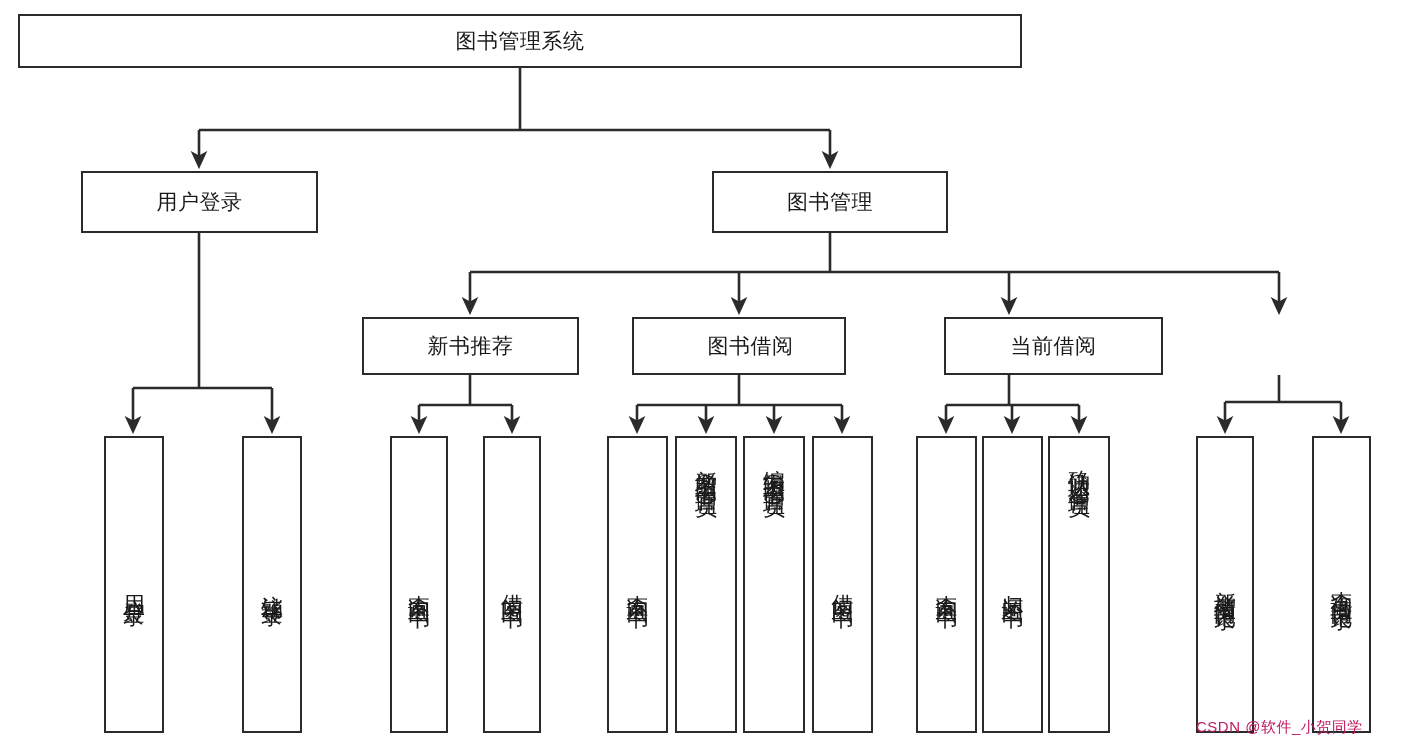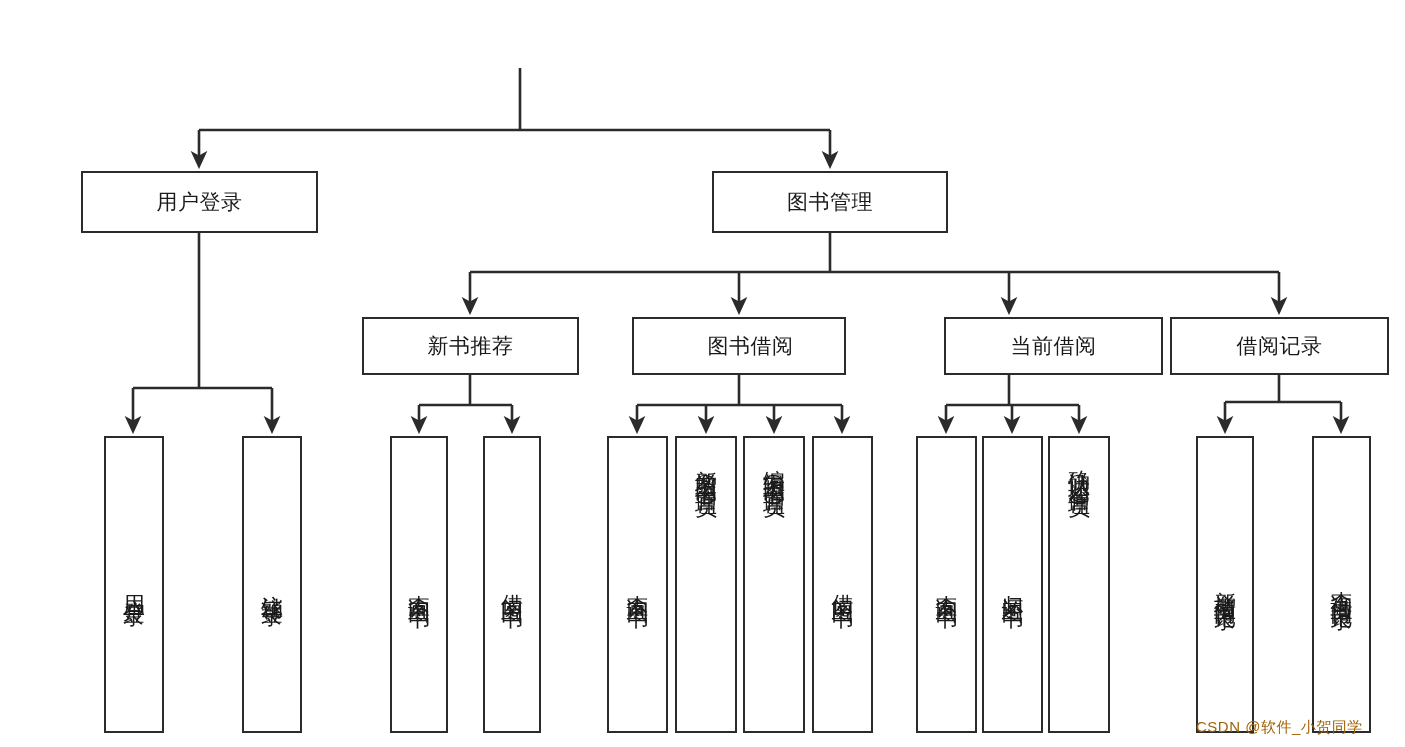--- a/index.html
+++ b/index.html
@@ -51,21 +51,21 @@
     letter-spacing:4px;
     line-height:1;
   }
   .node.vertical.mid{
     align-items:center;
     padding-top:0;
   }
   .watermark{
     position:absolute;
     font-size:15px;
-    color:#a16207;
+    color:#be185d;
     white-space:nowrap;
     letter-spacing:0.5px;
   }
 </style>
 </head>
 <body>
 
 <div id="canvas">
 
   <svg class="edges" viewBox="0 0 1405 747" xmlns="http://www.w3.org/2000/svg">
@@ -111,39 +111,39 @@
       <path d="M 1012 405 L 1012 425" marker-end="url(#arrow)"></path>
       <path d="M 1079 405 L 1079 425" marker-end="url(#arrow)"></path>
 
       <path d="M 1279 375 L 1279 402"></path>
       <path d="M 1225 402 L 1341 402"></path>
       <path d="M 1225 402 L 1225 425" marker-end="url(#arrow)"></path>
       <path d="M 1341 402 L 1341 425" marker-end="url(#arrow)"></path>
     </g>
   </svg>
 
+  <div class="node horizontal" style="left: 18px; top: 14px; width: 1004px; height: 54px;">
+    <span class="label">图书管理系统</span>
+  </div>
 
   <div class="node horizontal" style="left: 81px; top: 171px; width: 237px; height: 62px;">
     <span class="label">用户登录</span>
   </div>
   <div class="node horizontal" style="left: 712px; top: 171px; width: 236px; height: 62px;">
     <span class="label">图书管理</span>
   </div>
 
   <div class="node horizontal" style="left: 362px; top: 317px; width: 217px; height: 58px;">
     <span class="label">新书推荐</span>
   </div>
   <div class="node horizontal" style="left: 632px; top: 317px; width: 214px; height: 58px; padding-left: 23px;">
     <span class="label">图书借阅</span>
   </div>
   <div class="node horizontal" style="left: 900px; top: 317px; width: 219px; height: 58px; margin-left: 44px;">
     <span class="label">当前借阅</span>
-  </div>
-  <div class="node horizontal" style="left: 1170px; top: 317px; width: 219px; height: 58px;">
-    <span class="label">借阅记录</span>
   </div>
 
   <div class="node vertical mid" style="left: 104px; top: 436px; width: 60px; height: 297px;">
     <span class="label">用户登录</span>
   </div>
   <div class="node vertical mid" style="left: 242px; top: 436px; width: 60px; height: 297px;">
     <span class="label">注销登录</span>
   </div>
   <div class="node vertical mid" style="left: 390px; top: 436px; width: 58px; height: 297px;">
     <span class="label">查询图书</span>

